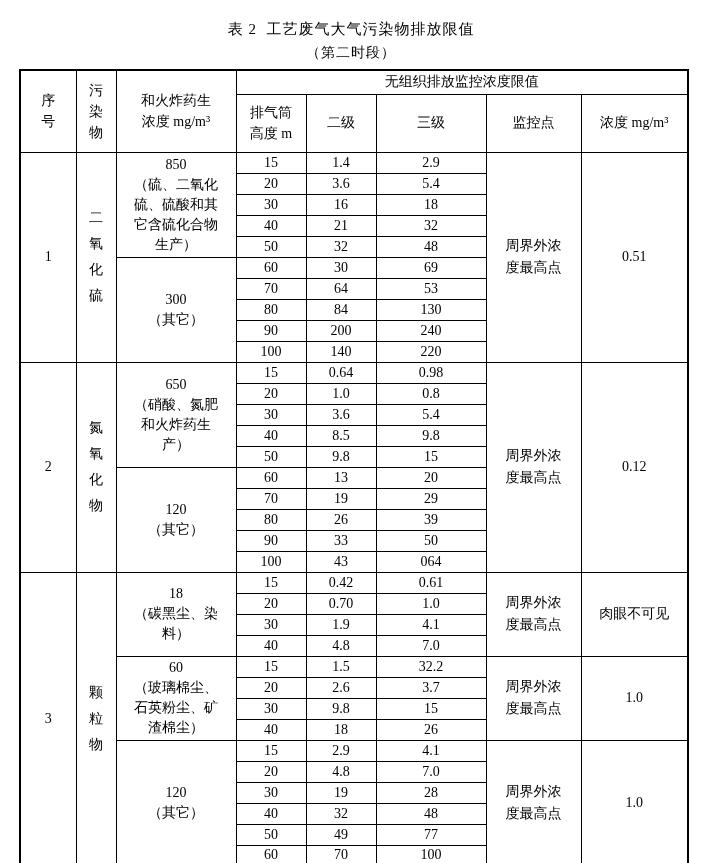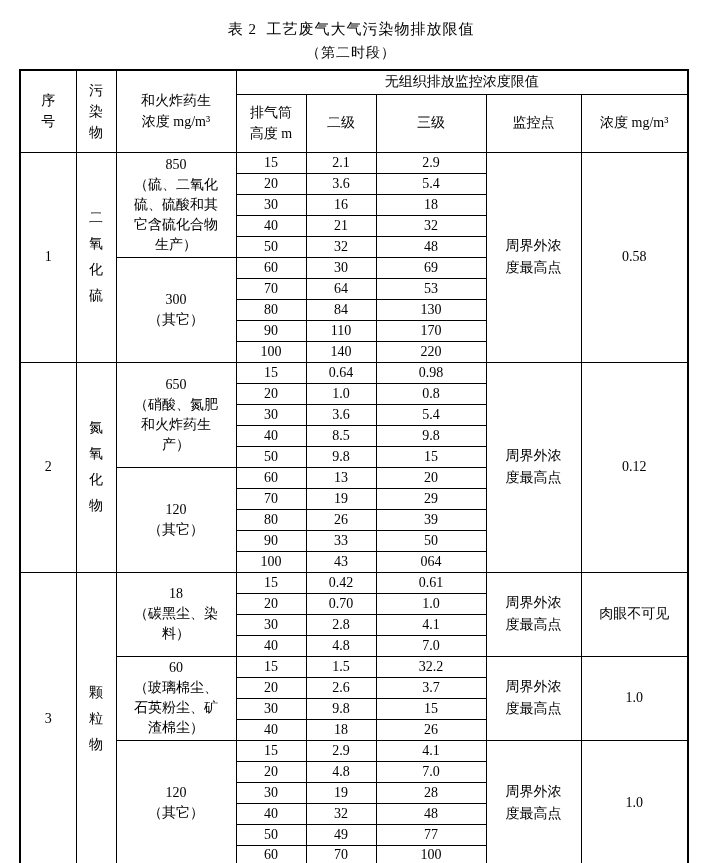--- a/index.html
+++ b/index.html
@@ -100,25 +100,25 @@
           <td rowspan="10" class="vert">二
 氧
 化
 硫</td>
           <td rowspan="5" class="pre lh20">850
 （硫、二氧化
 硫、硫酸和其
 它含硫化合物
 生产）</td>
           <td class="num">15</td>
-          <td class="num">2.1</td>
+          <td class="num">1.4</td>
           <td class="num">2.9</td>
           <td rowspan="10" class="pre lh22">周界外浓
 度最高点</td>
-          <td rowspan="10" class="num">0.58</td>
+          <td rowspan="10" class="num">0.51</td>
         </tr>
         <tr>
           <td class="num">20</td>
           <td class="num">3.6</td>
           <td class="num">5.4</td>
         </tr>
         <tr>
           <td class="num">30</td>
           <td class="num">16</td>
           <td class="num">18</td>
@@ -145,22 +145,22 @@
           <td class="num">64</td>
           <td class="num">53</td>
         </tr>
         <tr>
           <td class="num">80</td>
           <td class="num">84</td>
           <td class="num">130</td>
         </tr>
         <tr>
           <td class="num">90</td>
-          <td class="num">110</td>
-          <td class="num">170</td>
+          <td class="num">200</td>
+          <td class="num">240</td>
         </tr>
         <tr>
           <td class="num">100</td>
           <td class="num">140</td>
           <td class="num">220</td>
         </tr>
         <tr>
           <td rowspan="10" class="num">2</td>
           <td rowspan="10" class="vert">氮
 氧
@@ -239,21 +239,21 @@
 度最高点</td>
           <td rowspan="4" class="num">肉眼不可见</td>
         </tr>
         <tr>
           <td class="num">20</td>
           <td class="num">0.70</td>
           <td class="num">1.0</td>
         </tr>
         <tr>
           <td class="num">30</td>
-          <td class="num">2.8</td>
+          <td class="num">1.9</td>
           <td class="num">4.1</td>
         </tr>
         <tr>
           <td class="num">40</td>
           <td class="num">4.8</td>
           <td class="num">7.0</td>
         </tr>
         <tr>
           <td rowspan="4" class="pre lh20">60
 （玻璃棉尘、

